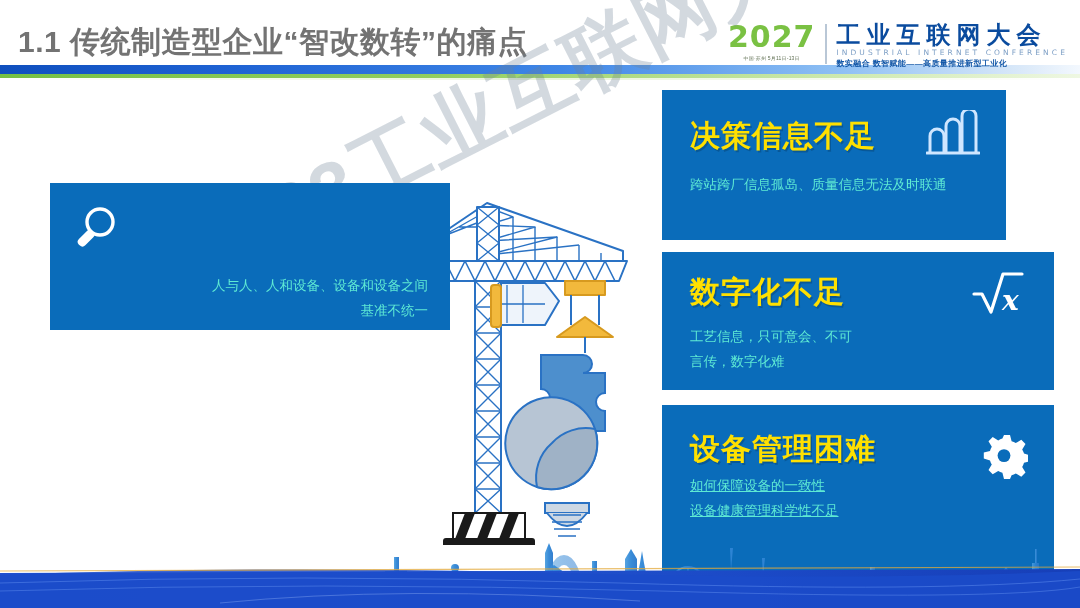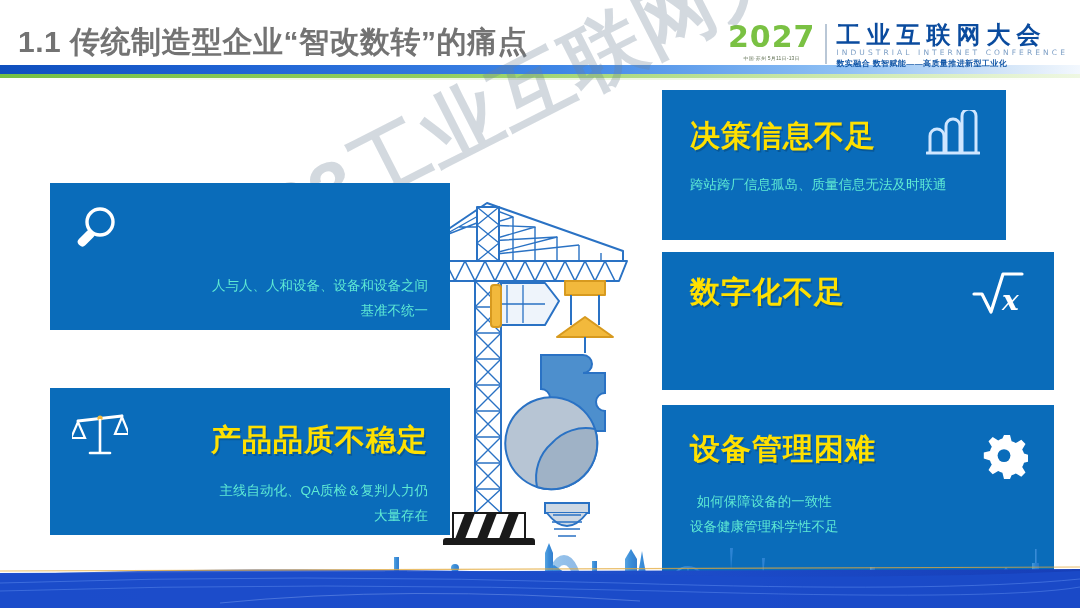--- a/index.html
+++ b/index.html
@@ -86,21 +86,21 @@
   #panel-decision .p-body{left:28px;top:82px;text-align:left;}
   #panel-decision .p-icon{right:26px;top:20px;}
 
   #panel-digital{left:662px;top:252px;width:392px;height:138px;}
   #panel-digital .p-title{left:28px;top:20px;}
   #panel-digital .p-body{left:28px;top:72px;text-align:left;}
   #panel-digital .p-icon{right:30px;top:18px;}
 
   #panel-equipment{left:662px;top:405px;width:392px;height:172px;}
   #panel-equipment .p-title{left:28px;top:24px;}
-  #panel-equipment .p-body{left:28px;top:84px;text-align:center;}
+  #panel-equipment .p-body{left:28px;top:68px;text-align:left;text-decoration:underline;}
   #panel-equipment .p-icon{right:26px;top:28px;}
 
   
   .center-art{position:absolute;left:395px;top:185px;width:265px;height:360px;}
 
   
   .watermark{
     position:absolute;left:170px;top:215px;width:760px;height:230px;
     transform:rotate(-27deg);transform-origin:left top;
     font-size:78px;font-weight:bold;color:rgba(110,130,150,0.30);
@@ -204,37 +204,20 @@
         <circle cx="28" cy="17" r="13" fill="none" stroke="#ffffff" stroke-width="3.4"></circle>
         <rect x="5" y="29" width="19" height="9" rx="4" fill="#ffffff" transform="rotate(-45 14 34)"></rect>
       </svg>
     </span>
     <div class="p-body">
       <div>人与人、人和设备、设备和设备之间</div>
       <div>基准不统一</div>
     </div>
   </div>
 
-  <div class="panel" id="panel-product">
-    <span class="p-icon">
-      <svg width="56" height="50" viewBox="0 0 56 50">
-        <path d="M6 9 L50 4" stroke="#ffffff" stroke-width="3" fill="none" stroke-linecap="round"></path>
-        <circle cx="28" cy="6" r="2.6" fill="#f2b93c"></circle>
-        <path d="M28 7 L28 40" stroke="#ffffff" stroke-width="2.6"></path>
-        <path d="M18 41 L38 41" stroke="#ffffff" stroke-width="2.6" stroke-linecap="round"></path>
-        <path d="M6 10 L-1 26 L13 26 Z" fill="none" stroke="#ffffff" stroke-width="2.2"></path>
-        <path d="M50 5 L43 22 L57 22 Z" fill="none" stroke="#ffffff" stroke-width="2.2"></path>
-      </svg>
-    </span>
-    <div class="p-title">产品品质不稳定</div>
-    <div class="p-body">
-      <div>主线自动化、QA质检＆复判人力仍</div>
-      <div>大量存在</div>
-    </div>
-  </div>
 
   <div class="panel" id="panel-decision">
     <span class="p-icon">
       <svg width="54" height="46" viewBox="0 0 54 46">
         <path d="M4 42 L4 26 a7 7 0 0 1 14 0 L18 42" fill="none" stroke="#cfe6ff" stroke-width="3"></path>
         <path d="M20 42 L20 16 a7 7 0 0 1 14 0 L34 42" fill="none" stroke="#cfe6ff" stroke-width="3"></path>
         <path d="M36 42 L36 6 a7 7 0 0 1 14 0 L50 42" fill="none" stroke="#cfe6ff" stroke-width="3"></path>
         <path d="M1 43 L53 43" stroke="#cfe6ff" stroke-width="3" stroke-linecap="round"></path>
       </svg>
     </span>
@@ -245,20 +228,24 @@
   </div>
 
   <div class="panel" id="panel-digital">
     <span class="p-icon">
       <svg width="52" height="48" viewBox="0 0 52 48">
         <path d="M2 24 L10 24 L19 42 L31 4 L50 4" fill="none" stroke="#ffffff" stroke-width="3.2" stroke-linejoin="round" stroke-linecap="round"></path>
         <text x="30" y="40" font-family="DejaVu Serif, serif" font-style="italic" font-size="28" font-weight="bold" fill="#ffffff">x</text>
       </svg>
     </span>
     <div class="p-title">数字化不足</div>
+    <div class="p-body">
+      <div>工艺信息，只可意会、不可</div>
+      <div>言传，数字化难</div>
+    </div>
   </div>
 
   <div class="panel" id="panel-equipment">
     <span class="p-icon">
       <svg width="48" height="48" viewBox="0 0 48 48">
         <path fill="#ffffff" d="M24 2 l6 0 1.6 6.2 a17 17 0 0 1 4.2 1.8 l5.5-3.3 4.2 4.2 -3.3 5.5 a17 17 0 0 1 1.8 4.2 l6.2 1.6 0 6 -6.2 1.6 a17 17 0 0 1 -1.8 4.2 l3.3 5.5 -4.2 4.2 -5.5-3.3 a17 17 0 0 1 -4.2 1.8 L30 46 l-6 0 -1.6-6.2 a17 17 0 0 1 -4.2-1.8 l-5.5 3.3 -4.2-4.2 3.3-5.5 a17 17 0 0 1 -1.8-4.2 L3.8 25.6 l0-6 6.2-1.6 a17 17 0 0 1 1.8-4.2 L8.5 8.3 l4.2-4.2 5.5 3.3 a17 17 0 0 1 4.2-1.8 Z"></path>
         <circle cx="24" cy="22.6" r="6.4" fill="#0a6cba"></circle>
       </svg>
     </span>
     <div class="p-title">设备管理困难</div>

